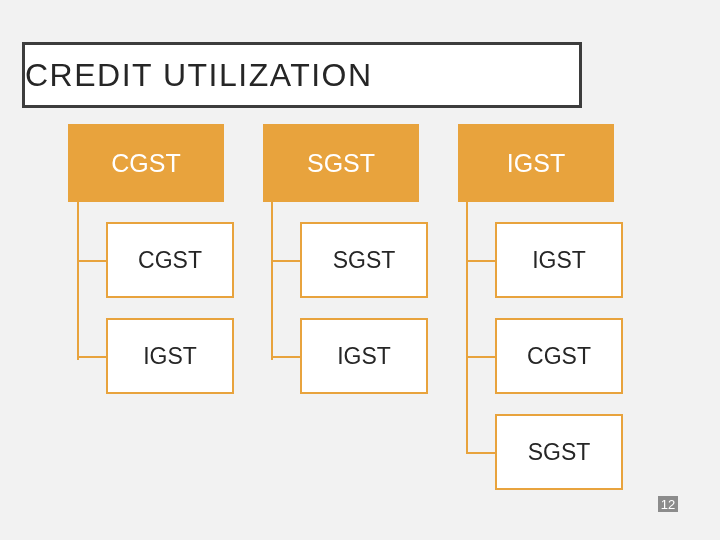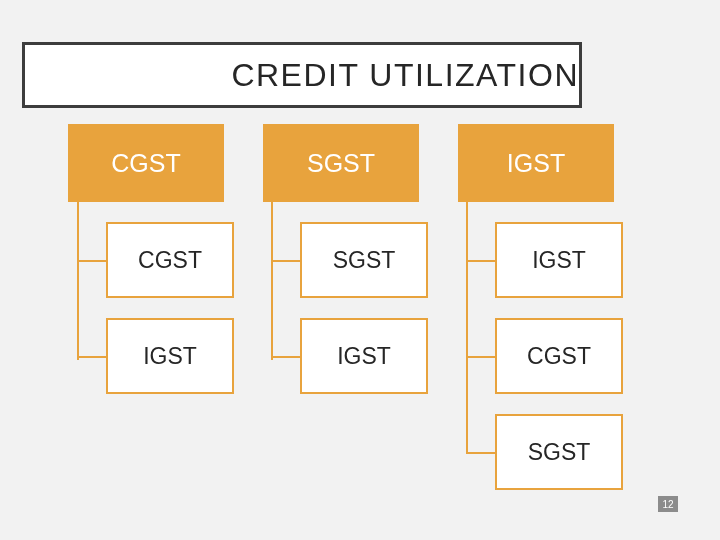--- a/index.html
+++ b/index.html
@@ -27,21 +27,21 @@
     position: absolute;
     left: 22px;
     top: 42px;
     width: 560px;
     height: 66px;
     box-sizing: border-box;
     background: #ffffff;
     border: 3px solid #3d3d3d;
     display: flex;
     align-items: center;
-    justify-content: flex-end;
+    justify-content: flex-start;
   }
   .title-text {
     font-size: 32px;
     letter-spacing: 1.5px;
     color: #262626;
     font-weight: normal;
     white-space: nowrap;
   }
 
   
@@ -93,21 +93,21 @@
 
   
   .page-num {
     position: absolute;
     right: 42px;
     bottom: 28px;
     width: 20px;
     height: 16px;
     background: #8c8c8c;
     color: #ffffff;
-    font-size: 10px;
+    font-size: 13px;
     display: flex;
     align-items: center;
     justify-content: center;
   }
 </style>
 </head>
 <body>
 
 <div class="slide">
 

